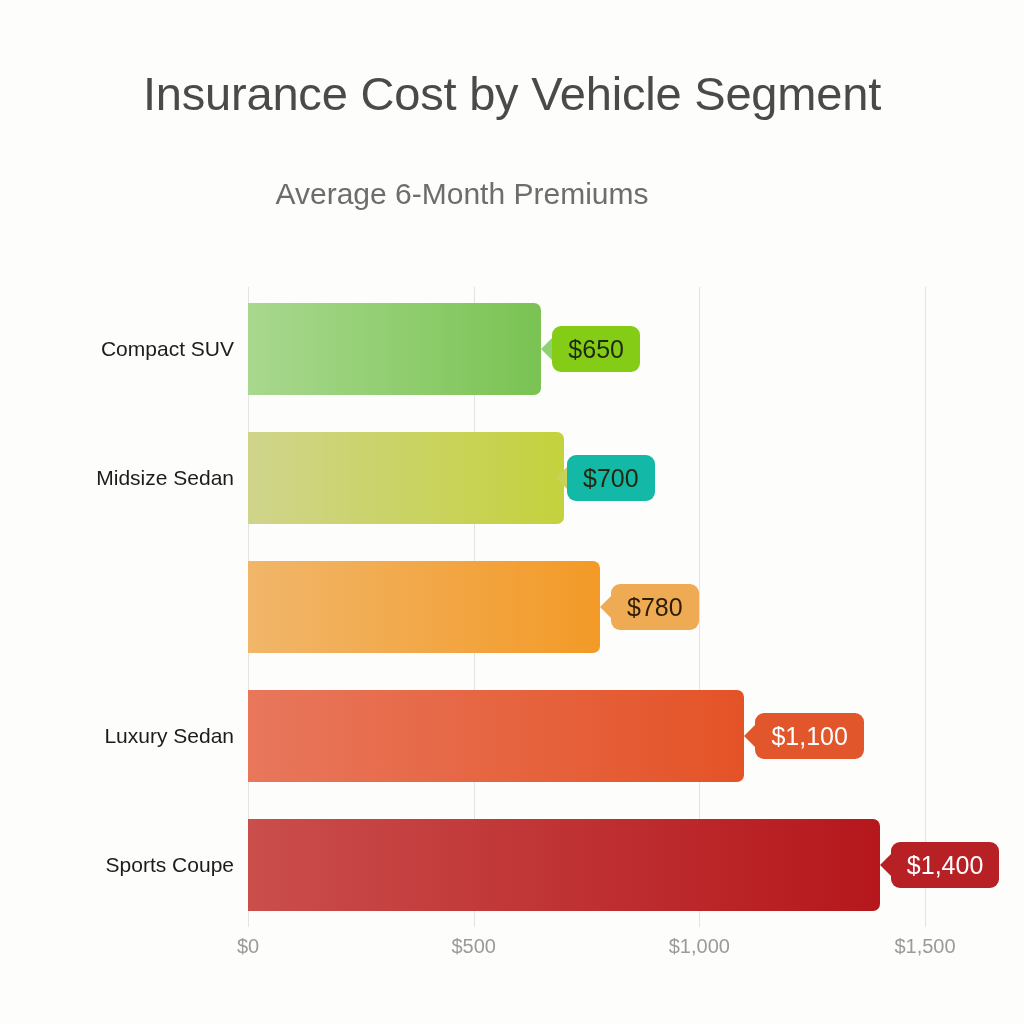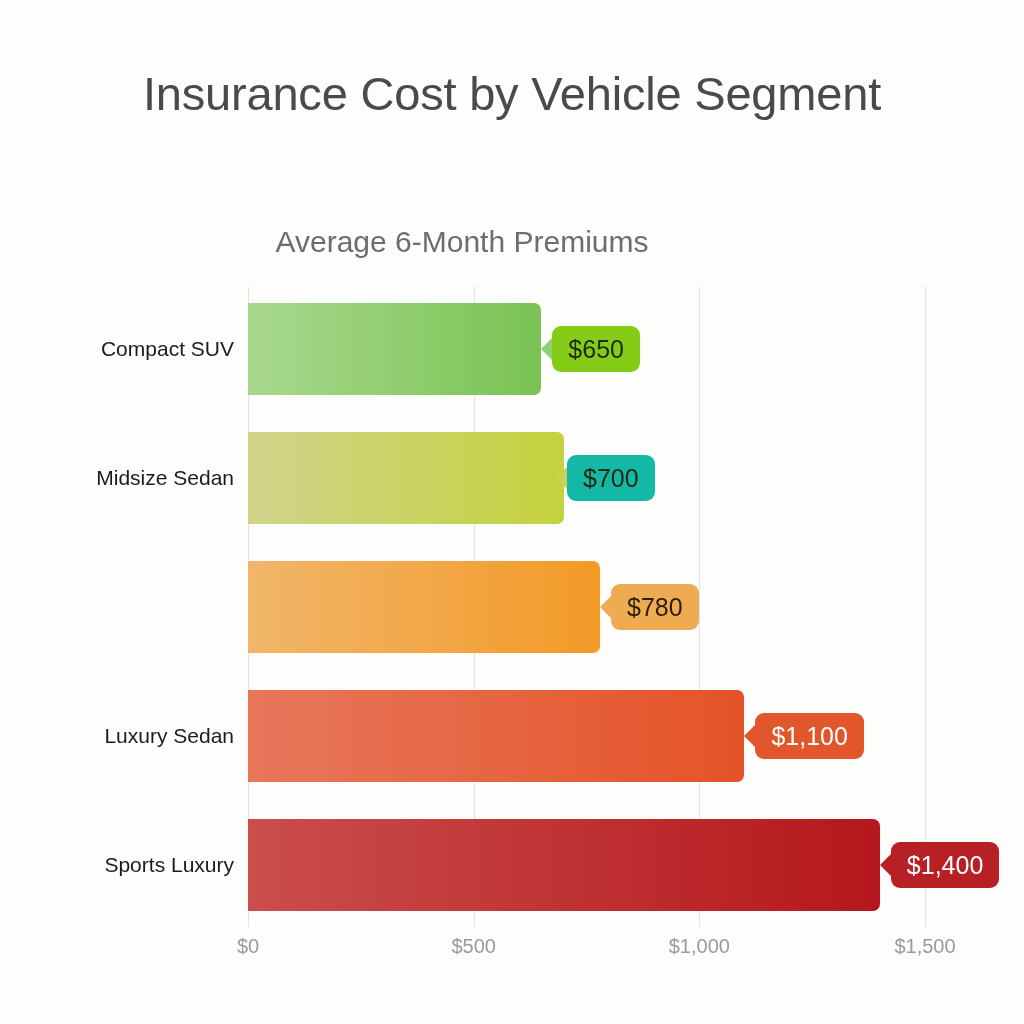--- a/index.html
+++ b/index.html
@@ -40,21 +40,20 @@
   #chart-subtitle {
     position: absolute;
     left: 0;
     top: 177px;
     width: 924px;
     text-align: center;
     font-size: 30px;
     font-weight: 400;
     color: #6d6d6d;
     white-space: nowrap;
-    margin-top: 48px;
   }
 
   
   #plot-area {
     position: absolute;
     left: 248px;
     top: 287px;
     width: 677px;
     height: 640px;
   }
@@ -170,20 +169,20 @@
         <div class="bar-row" style="top: 274px; width: 677px;">
           <div class="bar" style="width: 352.04px; background: linear-gradient(to right, rgb(241, 182, 106), rgb(243, 154, 39));"></div>
           <div class="value-callout" style="left: 363.04px; background: rgb(238, 171, 84); color: rgb(44, 29, 6); --arrow: #eeab54;">$780</div>
         </div>
         <div class="bar-row" style="top: 403px; width: 677px;">
           <div class="cat-label">Luxury Sedan</div>
           <div class="bar" style="width: 496.467px; background: linear-gradient(to right, rgb(232, 119, 92), rgb(228, 83, 39));"></div>
           <div class="value-callout" style="left: 507.467px; background: rgb(226, 86, 43); color: rgb(255, 255, 255); --arrow: #e2562b;">$1,100</div>
         </div>
         <div class="bar-row" style="top: 532px; width: 677px;">
-          <div class="cat-label">Sports Luxury</div>
+          <div class="cat-label">Sports Coupe</div>
           <div class="bar" style="width: 631.867px; background: linear-gradient(to right, rgb(202, 78, 76), rgb(181, 23, 28));"></div>
           <div class="value-callout" style="left: 642.867px; background: rgb(183, 32, 37); color: rgb(255, 255, 255); --arrow: #b72025;">$1,400</div>
         </div>
       </div>
   </div>
 
 </div>
 
 </body></html>

